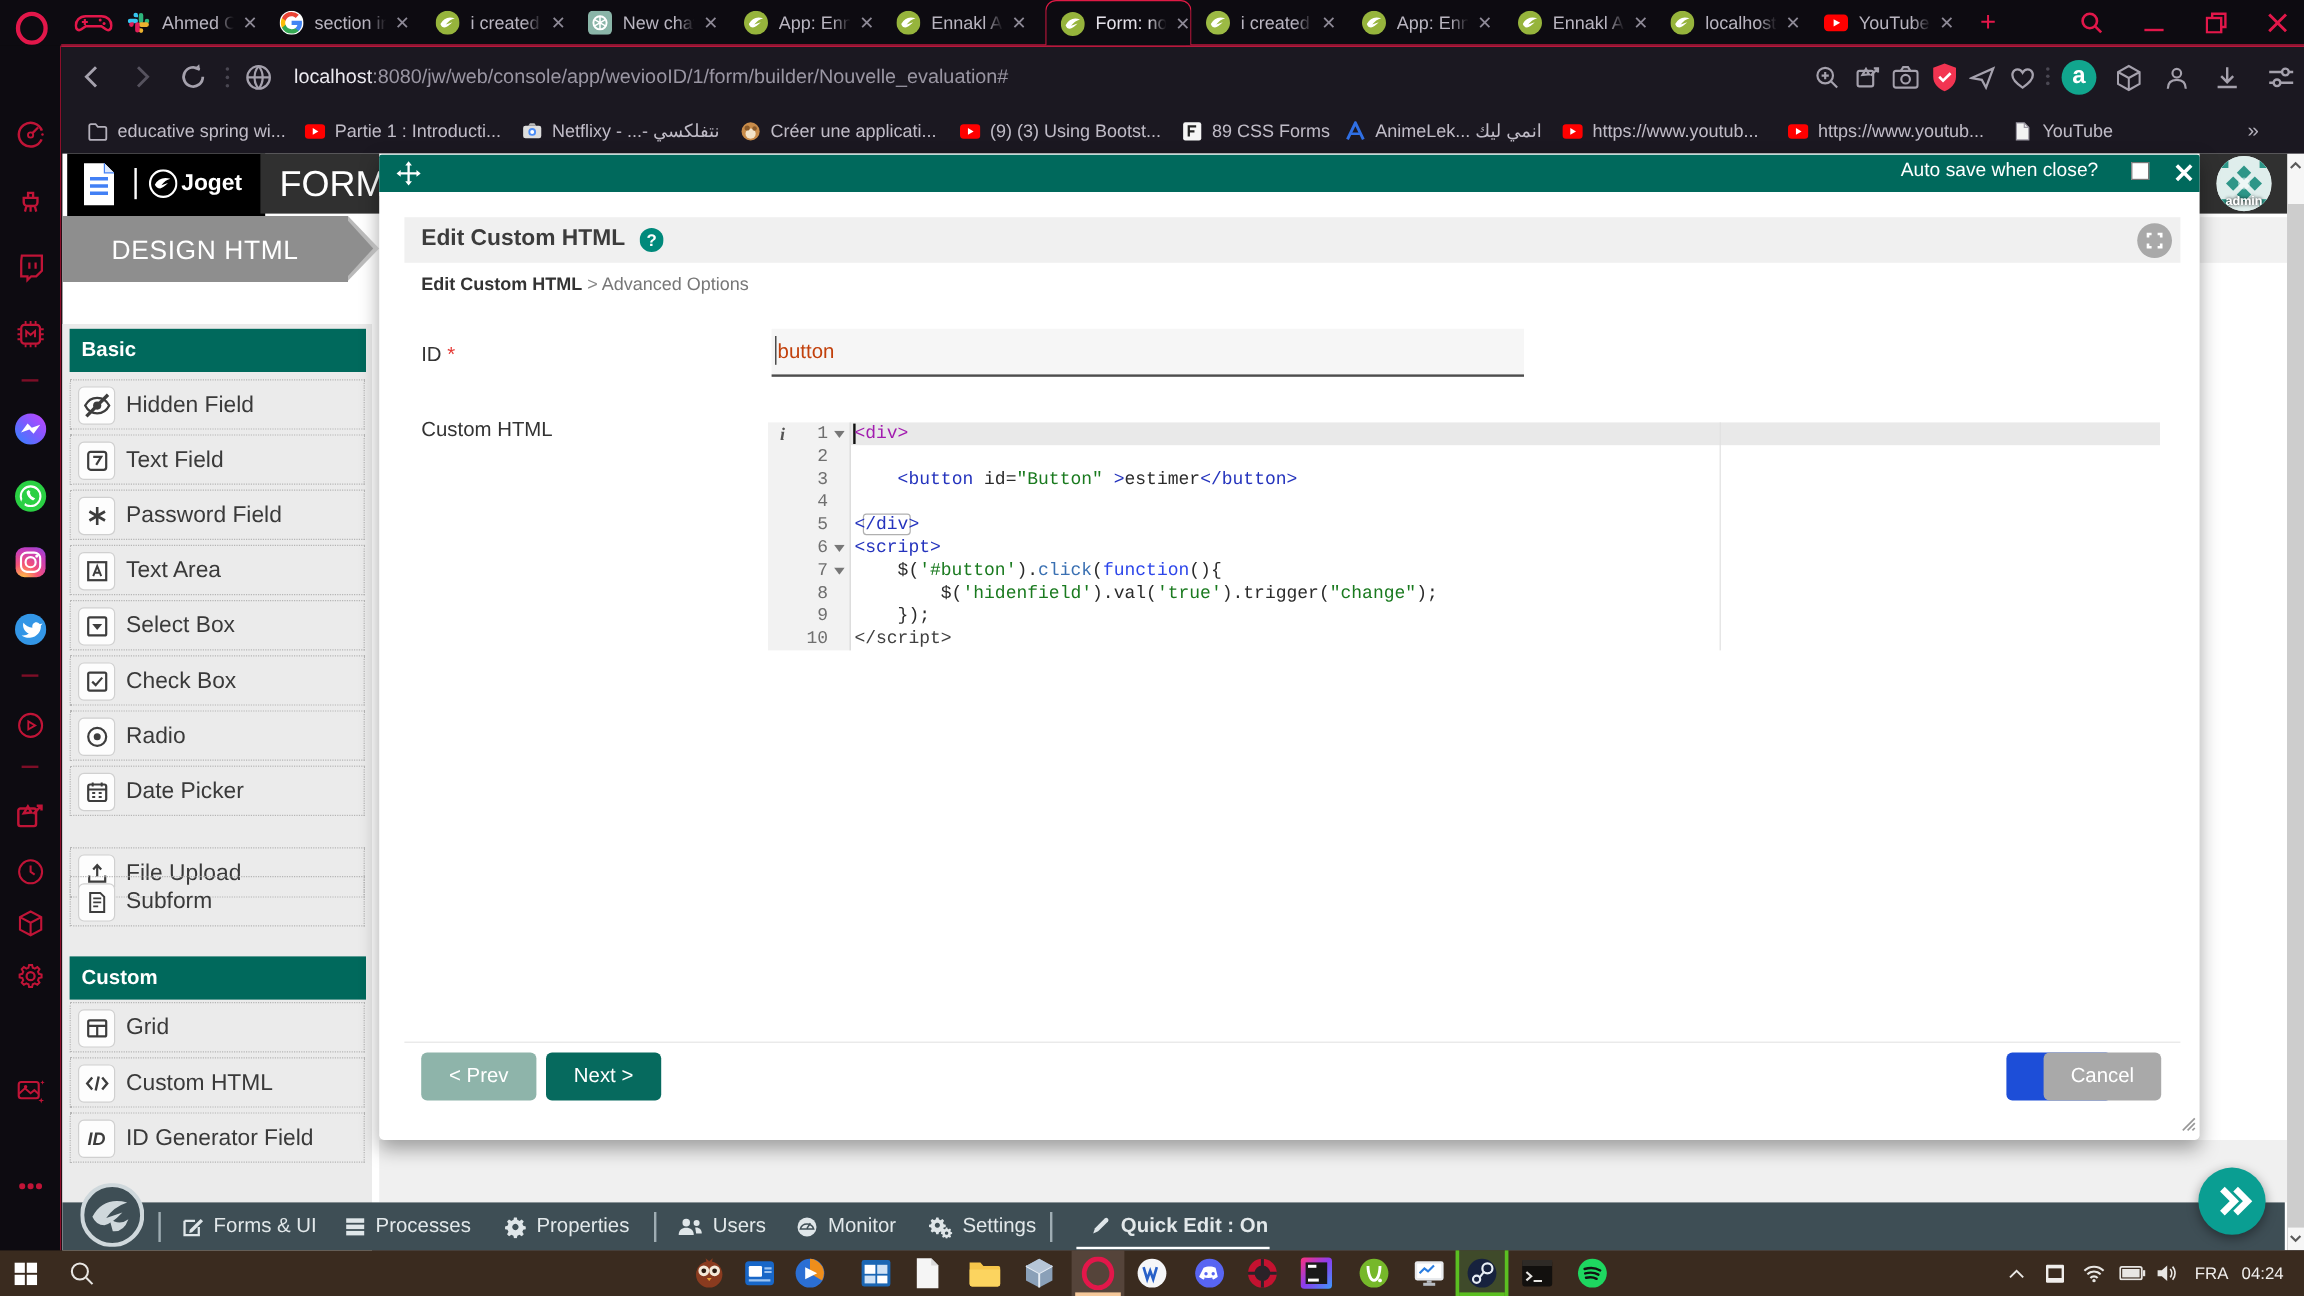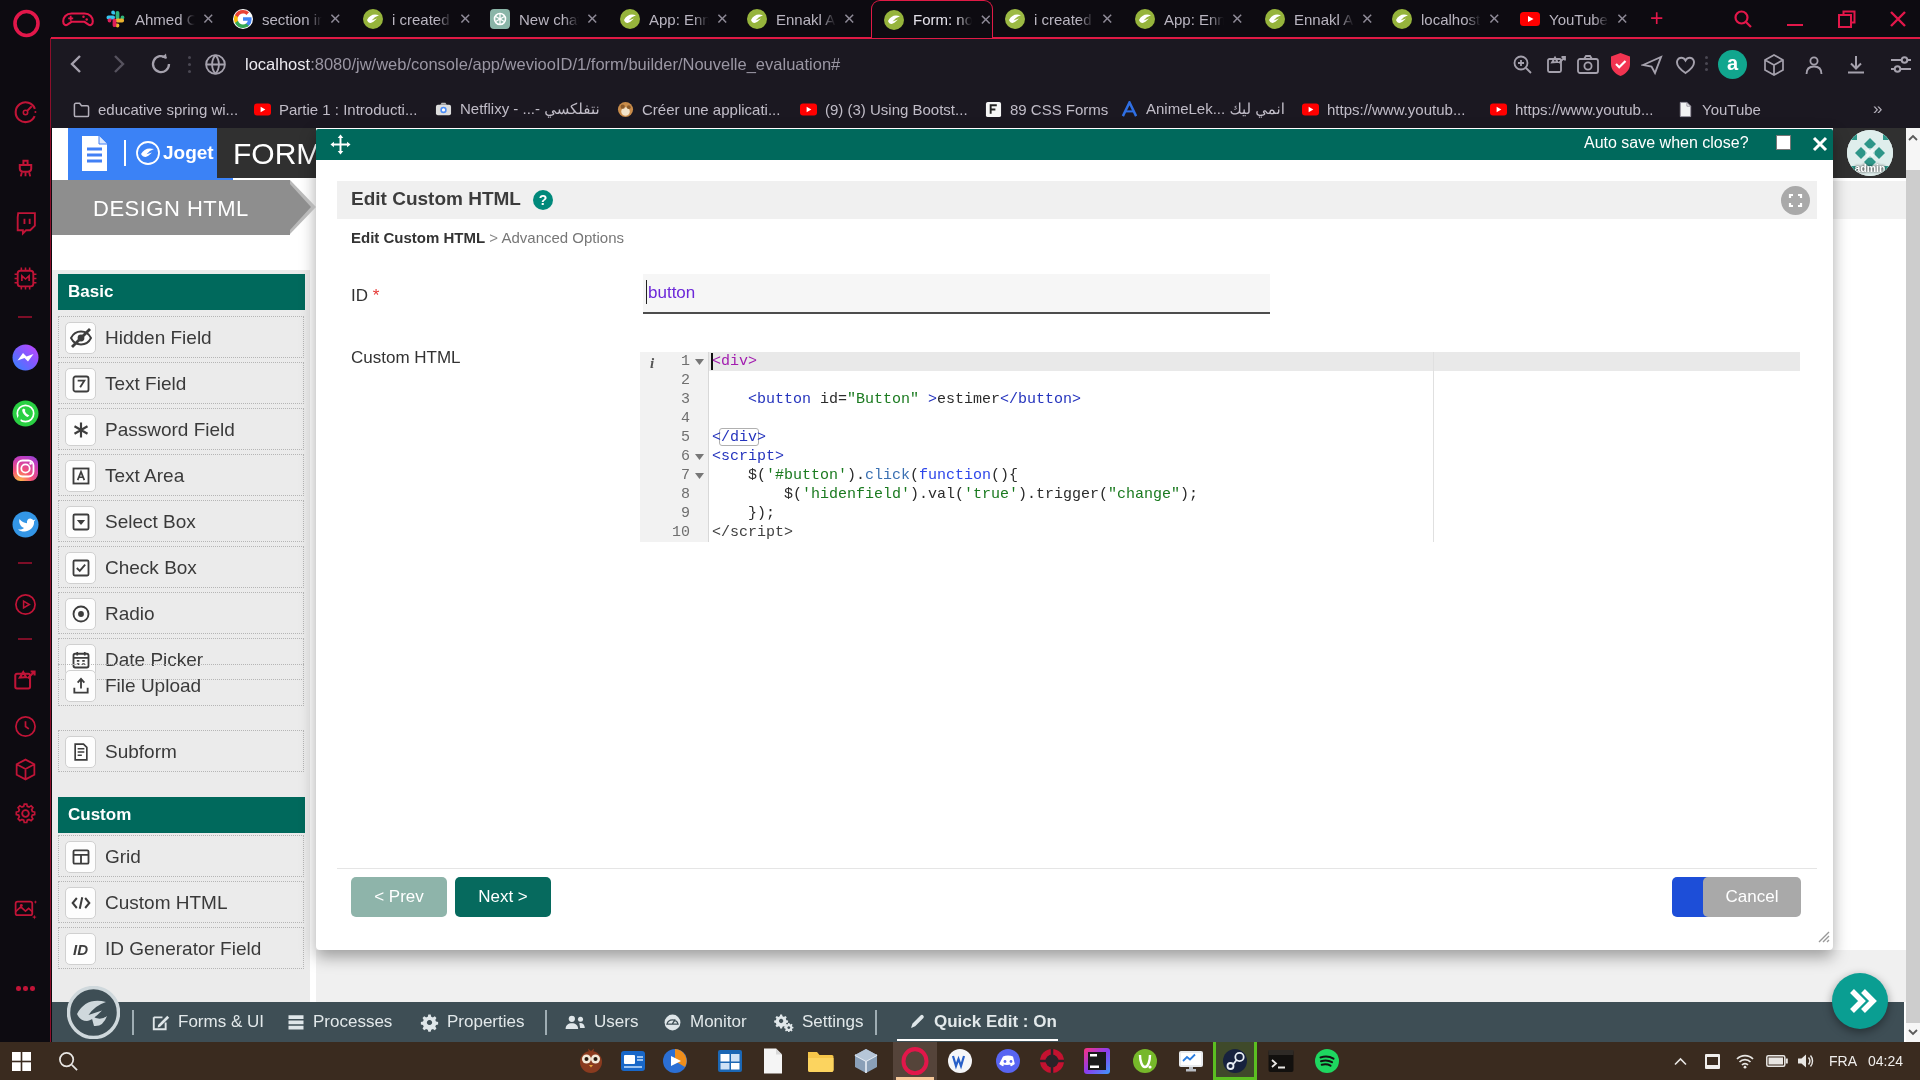--- a/index.html
+++ b/index.html
@@ -16,21 +16,21 @@
 
   #toolbar { left:51px; top:38px; width:1869px; height:52px; background:#1b1821; border-top:1.5px solid #e01a45; }
   #bookbar { left:51px; top:90px; width:1869px; height:38px; background:#1b1821; }
   .bk { position:absolute; top:0; height:38px; display:flex; align-items:center; color:#c0bcc7; font-size:15px; }
   .bk .ic { margin-right:8px; width:17px; height:17px; }
 
   #sidebar { left:0; top:38px; width:51px; height:1004px; background:#0d0b11; border-right:1.5px solid #8c0f2b; }
 
   
   #page { left:52px; top:128px; width:1854px; height:914px; background:#fff; }
-  #hdr-blue { position:absolute; left:16px; top:0; width:165px; height:67px; background:#3b82f6; }
+  #hdr-blue { position:absolute; left:4px; top:0; width:165px; height:67px; background:#000000; }
   #hdr-dark { position:absolute; left:165px; top:0; width:1689px; height:50px; background:#303030; color:#fff; }
   #banner { position:absolute; left:0; top:52px; width:238px; height:55px; background:#8e8e8e; z-index:3; }
   #palette { position:absolute; left:0; top:107px; width:258px; height:877px; background:#ebebeb;margin-top:35px; }
 
   .pal-h { position:absolute; left:6px; width:247px; height:36px; background:#00695c; color:#fff; font-size:17px; font-weight:bold; line-height:36px; padding-left:10px; }
   .pal-item { position:absolute; left:6px; width:246px; height:42px; border:1px dotted #b5b5b5; }
   .pal-item .ibox { position:absolute; left:6px; top:5px; width:31px; height:32px; background:#fdfdfd; border:1px solid #d0d0d0; border-radius:5px; color:#3d3d3d; display:flex; align-items:center; justify-content:center; }
   .pal-item .lbl { position:absolute; left:46px; top:0; height:42px; display:flex; align-items:center; font-size:19px; color:#3a3a3a; }
 
   #footer { position:absolute; left:0; top:874px; width:1852px; height:40px; background:#3e4e55; color:#e6ebee; }
@@ -491,21 +491,21 @@
     <div class="pal-item" style="top:368px;">
         <div class="ibox">
           <svg width="20" height="20" viewBox="0 0 24 24">
             <rect x="3" y="4.5" width="18" height="16.5" rx="2" fill="none" stroke="#3d3d3d" stroke-width="2.2"></rect>
             <path d="M7.5 2.5 v4 M16.5 2.5 v4 M3 9.5 h18" stroke="#3d3d3d" stroke-width="2"></path>
             <path d="M7 13 h3 M13.5 13 h3 M7 17 h3 M13.5 17 h3" stroke="#3d3d3d" stroke-width="2"></path>
           </svg>
         </div>
         <div class="lbl">Date Picker</div>
       </div>
-    <div class="pal-item" style="top:394px;">
+    <div class="pal-item" style="top:436px;">
         <div class="ibox">
           <svg width="20" height="20" viewBox="0 0 24 24">
             <path d="M12 15 V4 M8 8 L12 3.5 L16 8" fill="none" stroke="#3d3d3d" stroke-width="2.2"></path>
             <path d="M4 14 v6 h16 v-6" fill="none" stroke="#3d3d3d" stroke-width="2.2"></path>
           </svg>
         </div>
         <div class="lbl">File Upload</div>
       </div>
     <div class="pal-item" style="top:460px;">
         <div class="ibox">
@@ -619,21 +619,21 @@
     <div style="position:absolute;left:1444px;top:5px;width:29px;height:29px;border-radius:50%;background:#a9a9a9;">
         <svg width="29" height="29" viewBox="0 0 29 29">
           <path d="M9 12 V9 H12 M17 9 H20 V12 M20 17 V20 H17 M12 20 H9 V17" fill="none" stroke="#fff" stroke-width="2.2"></path>
         </svg>
       </div>
   </div>
   <div class="abs" style="left:35px;top:101px;font-size:15px;color:#333;"><b>Edit Custom HTML</b> <span style="color:#888;">&gt;</span> <span style="color:#777;">Advanced Options</span></div>
   <div class="abs" style="left:35px;top:158px;font-size:17px;color:#333;">ID <span style="color:#e53935;">*</span></div>
   <div class="abs" style="left:327px;top:146px;width:627px;height:40px;background:#f6f6f6;border-bottom:2px solid #4d4d4d;">
     <div style="position:absolute;left:3px;top:6px;width:1px;height:24px;background:#222;"></div>
-    <span style="position:absolute;left:5px;top:9px;font-size:17px;color:#6d28d9;">button</span>
+    <span style="position:absolute;left:5px;top:9px;font-size:17px;color:#c2410c;">button</span>
   </div>
   <div class="abs" style="left:35px;top:220px;font-size:17px;color:#333;">Custom HTML</div>
   <div class="abs" id="cm" style="left:324px;top:224px;width:1160px;height:190px;font-family:'Liberation Mono',monospace;font-size:15px;line-height:19px;">
     <div class="abs" style="left:0;top:0;width:69px;height:190px;background:#f2f2f2;border-right:1px solid #d8d8d8;"></div>
     <div class="abs" style="left:69px;top:0;width:1091px;height:19px;background:#e9e9e9;"></div>
     <div class="abs" style="left:793px;top:0;width:1px;height:190px;background:#e0e0e0;"></div>
     <div class="abs" style="left:10px;top:2px;width:8px;height:15px;color:#555;font-family:'Liberation Serif',serif;font-style:italic;font-weight:bold;font-size:15px;">i</div>
     <div class="abs" style="left:0;top:0;width:50px;text-align:right;color:#6f6f6f;">1<br>2<br>3<br>4<br>5<br>6<br>7<br>8<br>9<br>10</div>
     <svg class="abs" style="left:55px;top:7px" width="9" height="6" viewBox="0 0 9 6">
         <path d="M0 0 h9 l-4.5 6 Z" fill="#777"></path>

